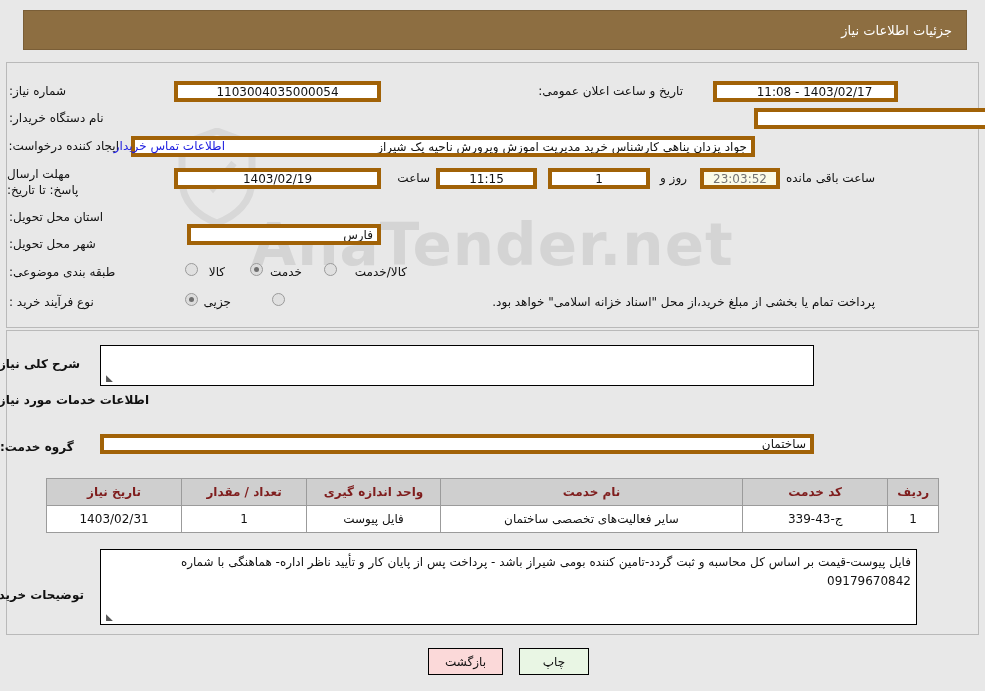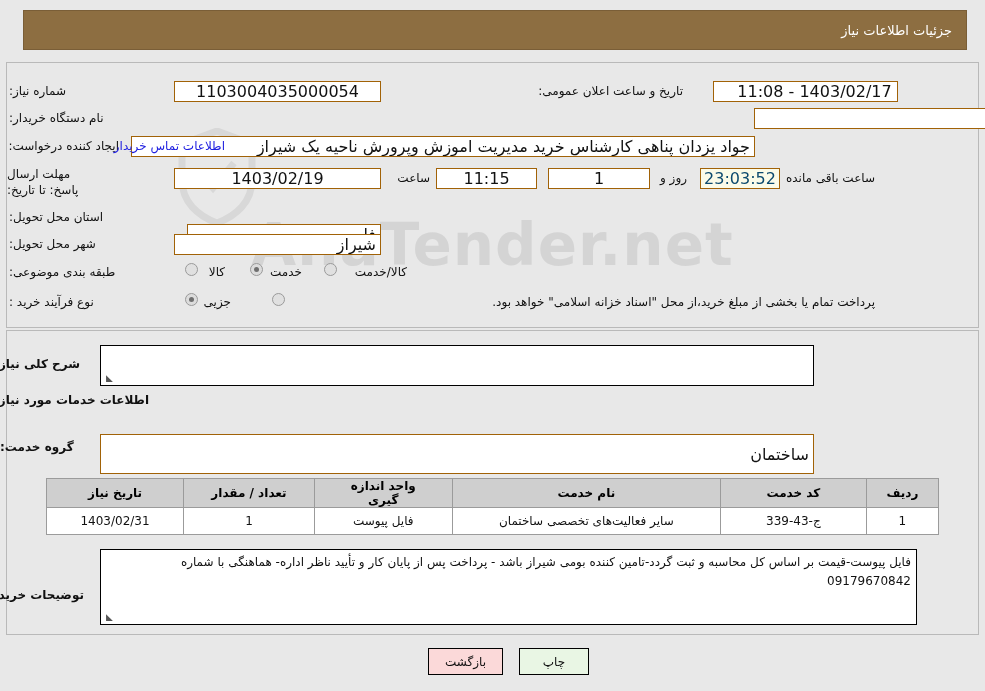--- a/index.html
+++ b/index.html
@@ -37,32 +37,32 @@
   .panel-mid{left:6px;top:330px;width:973px;height:305px;}
 
   
   .lbl{
     position:absolute;text-align:left;font-size:12px;color:#111;white-space:nowrap;
   }
   .lbl.b{font-weight:bold;}
   .fld{
     position:absolute;
     background:#ffffff;
-    border:1px solid #a16207;
+    border:4px solid #a16207;
     box-sizing:border-box;
-    font-size:16px;
+    font-size:12px;
     color:#111;
     display:flex;align-items:center;
     padding:0 4px;
     white-space:nowrap;
     overflow:hidden;
   }
   .fld.c{justify-content:center;}
   .fld.r{justify-content:flex-start;}
-  .fld.timer{background:#fbfbe8;color:#0c4a6e;justify-content:center;}
+  .fld.timer{background:#fbfbe8;color:#737373;justify-content:center;}
   .plain{position:absolute;font-size:12px;color:#111;white-space:nowrap;}
   .link{position:absolute;font-size:12px;color:#2020e0;white-space:nowrap;cursor:pointer;}
 
   
   .radio{
     position:absolute;width:13px;height:13px;border-radius:50%;
     background:#e0e0e0;border:1px solid #9a9a9a;box-sizing:border-box;
   }
   .radio.on{background:#dcdcdc;}
   .radio.on::after{
@@ -81,21 +81,21 @@
     color:#555;font-size:9px;line-height:9px;
   }
 
   
   .tbl{
     position:absolute;left:46px;top:478px;width:893px;
     border-collapse:collapse;font-size:12px;
   }
   .tbl th{
     background:#cfcfcf;border:1px solid #9b9b9b;
-    font-weight:bold;color:#000000;height:26px;text-align:center;padding:0 19px;
+    font-weight:bold;color:#7f1d1d;height:26px;text-align:center;padding:0 8px;
   }
   .tbl td{
     background:#ffffff;border:1px solid #9b9b9b;
     height:26px;text-align:center;padding:0 4px;color:#111;
   }
 
   
   .btn{
     position:absolute;height:27px;border:1px solid #000;box-sizing:border-box;
     font-size:12px;display:flex;align-items:center;justify-content:center;
@@ -169,21 +169,20 @@
   <div class="fld c" style="right:448px;top:168px;width:101px;height:21px;">11:15</div>
   <div class="fld c" style="right:335px;top:168px;width:102px;height:21px;">1</div>
   <div class="plain" style="right:298px;top:171px;">روز و</div>
   <div class="fld timer" style="right:205px;top:168px;width:80px;height:21px;">23:03:52</div>
   <div class="plain" style="right:110px;top:171px;">ساعت باقی مانده</div>
 
   <div class="lbl" style="right:866px;top:210px;width:110px;">استان محل تحویل:</div>
   <div class="fld r" style="right:604px;top:224px;width:194px;height:21px;">فارس</div>
 
   <div class="lbl" style="right:866px;top:237px;width:110px;">شهر محل تحویل:</div>
-  <div class="fld r" style="right:604px;top:234px;width:207px;height:21px;">شیراز</div>
 
   <div class="lbl" style="right:866px;top:265px;width:110px;">طبقه بندی موضوعی:</div>
 
   <div class="radio" style="right:787px;top:263px;"></div>
   <div class="plain" style="right:760px;top:265px;">کالا</div>
 
   <div class="radio on" style="right:722px;top:263px;"></div>
   <div class="plain" style="right:683px;top:265px;">خدمت</div>
 
   <div class="radio" style="right:648px;top:263px;"></div>
@@ -202,21 +201,21 @@
   <div class="panel panel-mid"></div>
 
   <div class="lbl b" style="right:905px;top:357px;width:80px;">شرح کلی نیاز:</div>
   <div class="ta" style="right:171px;top:345px;width:714px;height:41px;">
     <span class="grip">◣</span>
   </div>
 
   <div class="lbl b" style="right:836px;top:393px;width:150px;">اطلاعات خدمات مورد نیاز</div>
 
   <div class="lbl b" style="right:905px;top:440px;width:80px;">گروه خدمت:</div>
-  <div class="fld r" style="right:171px;top:434px;width:714px;height:40px;">ساختمان</div>
+  <div class="fld r" style="right:171px;top:434px;width:714px;height:20px;">ساختمان</div>
 
   <table class="tbl">
     <thead>
       <tr>
         <th style="width:34px;">ردیف</th>
         <th style="width:144px;">کد خدمت</th>
         <th style="width:331px;">نام خدمت</th>
         <th style="width:133px;">واحد اندازه گیری</th>
         <th style="width:122px;">تعداد / مقدار</th>
         <th style="width:129px;">تاریخ نیاز</th>

